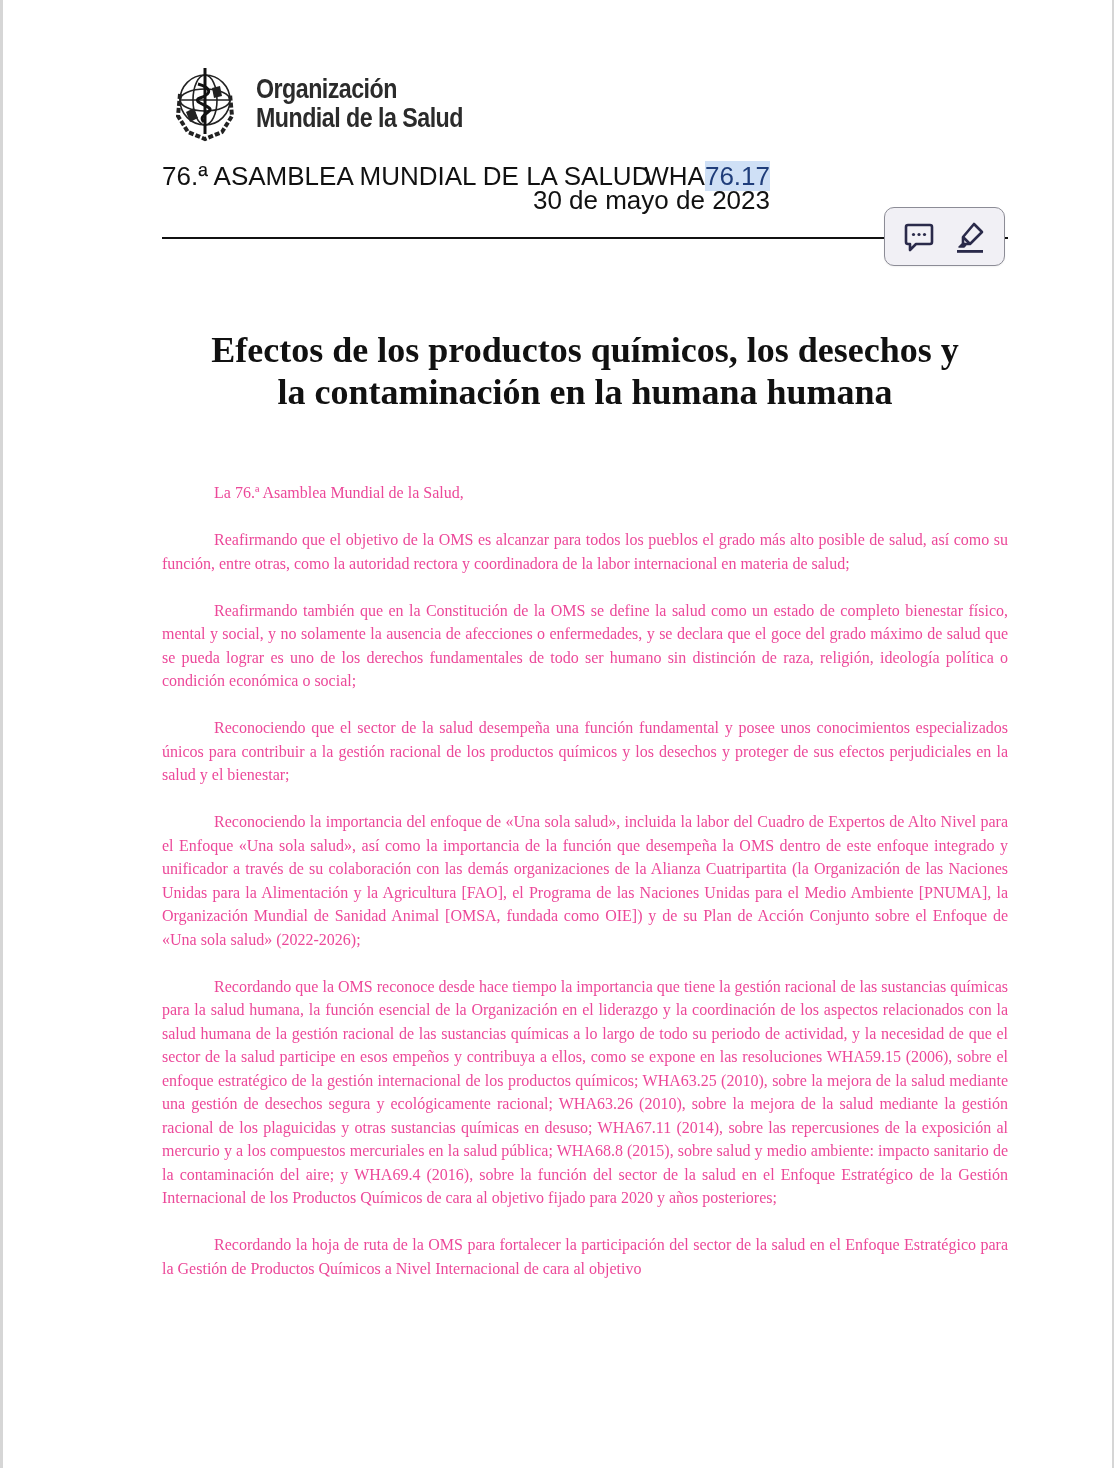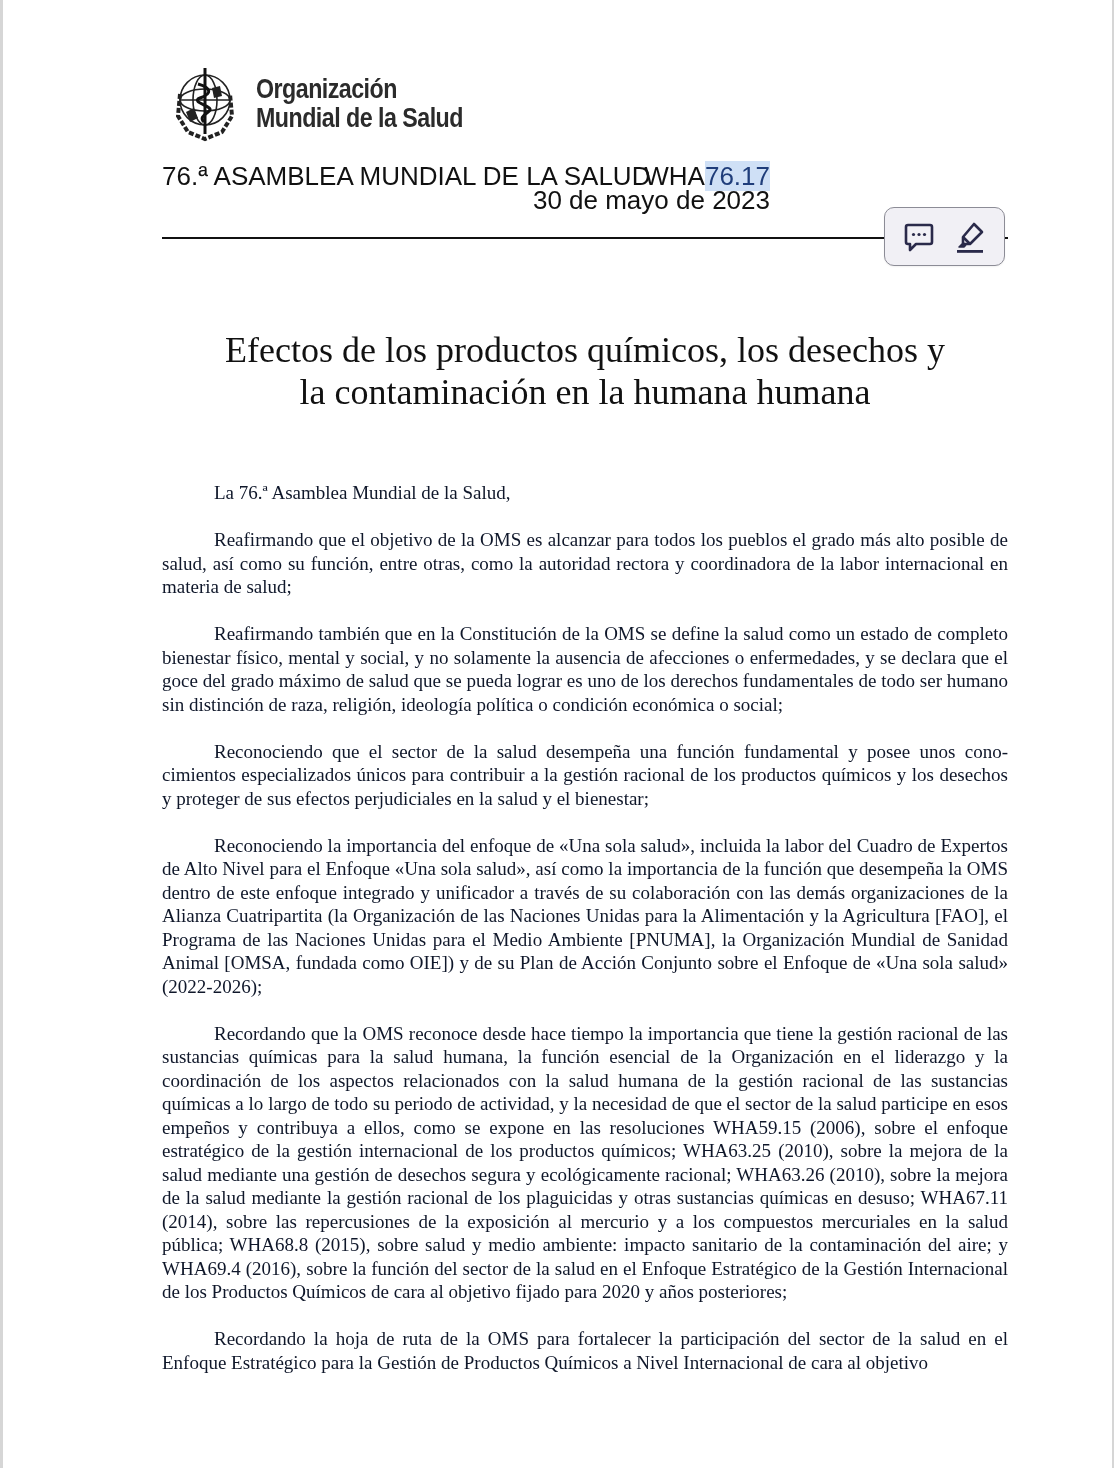--- a/index.html
+++ b/index.html
@@ -25,23 +25,23 @@
 
     .popover {
       position: absolute; left: 884px; top: 207px; width: 121px; height: 59px;
       background: #f1f0f5; border: 1.5px solid #8c8c96; border-radius: 10px; box-sizing: border-box;
       display: flex; align-items: center; justify-content: space-around; padding: 0 8px;
       box-shadow: 0 1px 2px rgba(0,0,0,0.06);
     }
     .pop-btn { width: 40px; height: 40px; display: flex; align-items: center; justify-content: center; cursor: pointer; }
 
     .title { position: absolute; left: 130px; top: 329px; width: 910px; text-align: center;
-      font-family: "Liberation Serif", serif; font-weight: normal; font-size: 36px; line-height: 42px; color: #111; }
+      font-family: "Liberation Serif", serif; font-weight: bold; font-size: 36px; line-height: 42px; color: #111; }
 
-    .body { position: absolute; left: 162px; top: 481px; width: 846px; font-size: 19px; line-height: 23.5px; color: #0f172a; }
+    .body { position: absolute; left: 162px; top: 481px; width: 846px; font-size: 16px; line-height: 23.5px; color: #ec4899; }
     .body p { margin: 0 0 23.5px 0; text-align: justify; text-indent: 52px; hyphens: manual; }
     .body p.opening { text-align: left; }
   </style>
 </head>
 <body>
 
 <div class="edge-left"></div>
 <div class="edge-right"></div>
 
 <div class="page">

